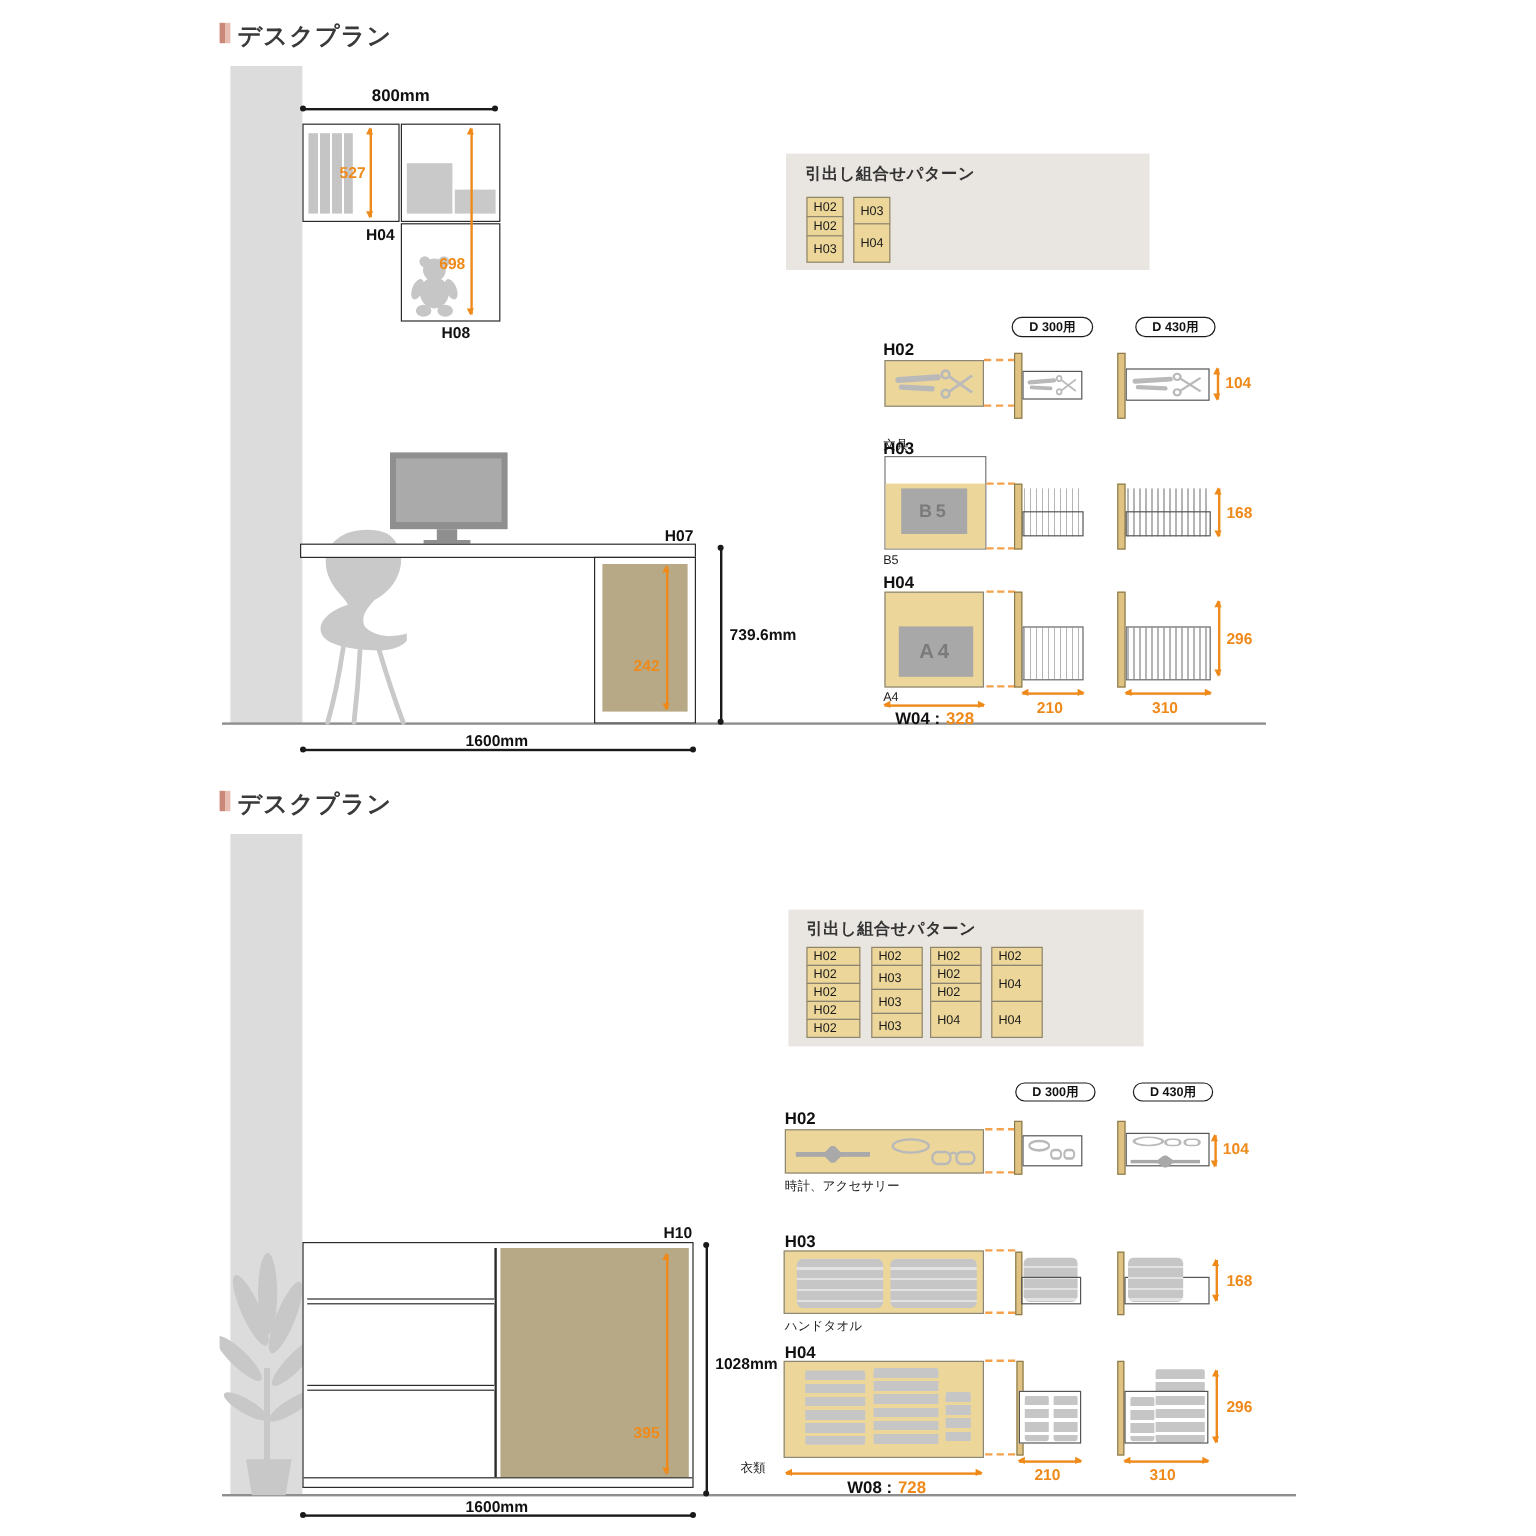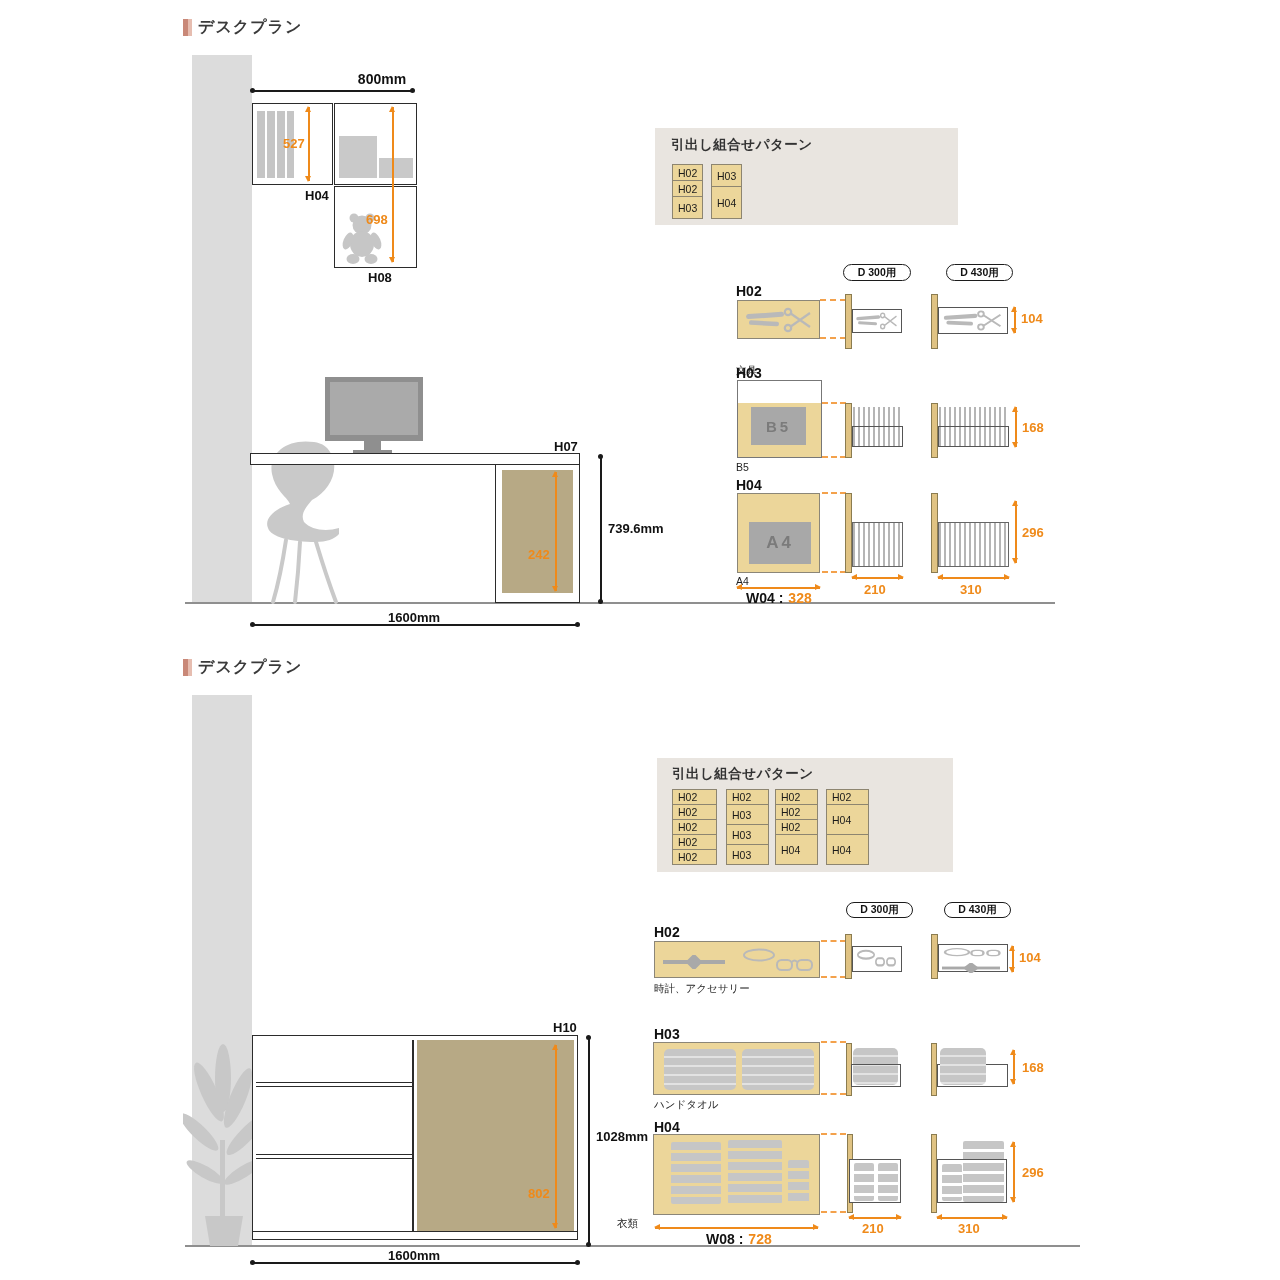--- a/index.html
+++ b/index.html
@@ -1,21 +1,21 @@
 <!DOCTYPE html>
 <html><head>
 <meta charset="utf-8">
 <style>
   html,body{margin:0;padding:0;background:#fff;}
   #canvas{position:relative;width:1280px;height:1280px;background:#fff;overflow:hidden;
           font-family:"Liberation Sans","DejaVu Sans",sans-serif;color:#111;}
   .abs{position:absolute;}
   
   .sec-bar{width:9px;height:17px;}
-  .sec-title{font-size:16px;font-weight:bold;color:#3a3a3a;letter-spacing:1px;}
+  .sec-title{font-size:20px;font-weight:bold;color:#3a3a3a;letter-spacing:1px;}
   
   .wall{background:#dcdcdc;}
   .floor{background:#8f8f8f;height:2px;}
   
   .outline{border:1.5px solid #2b2b2b;background:#fff;box-sizing:border-box;}
   .panel{background:#b7a985;}
   
   .dimh{height:1.5px;background:#1a1a1a;}
   .dimh::before,.dimh::after{content:'';position:absolute;top:-1.8px;width:5px;height:5px;border-radius:50%;background:#1a1a1a;}
   .dimh::before{left:-2px;} .dimh::after{right:-2px;}
@@ -66,21 +66,21 @@
 <body>
 
 <div id="canvas">
 
   <div class="abs sec-bar" style="left:183px;top:19px;background:linear-gradient(90deg,#c98878 0 50%,#e6bdb0 50% 100%);"></div>
   <div class="abs sec-title" style="left:198px;top:17px;">デスクプラン</div>
 
   <div class="abs wall" style="left:192px;top:55px;width:60px;height:548px;"></div>
   <div class="abs floor" style="left:185px;top:602px;width:870px;"></div>
 
-  <div class="abs big" style="left:305px;top:71px;width:58px;text-align:center;margin-left:48px;">800mm</div>
+  <div class="abs big" style="left:305px;top:71px;width:58px;text-align:center;">800mm</div>
   <div class="abs dimh" style="left:252px;top:90px;width:161px;"></div>
 
   <div class="abs outline" style="left:252px;top:103px;width:81px;height:82px;"></div>
   <div class="abs" style="left:257px;top:111px;width:37px;height:67px;background:repeating-linear-gradient(90deg,#c5c5c5 0 8px,#fff 8px 10px);"></div>
   <div class="abs oav" style="left:308px;top:107px;height:74px;"></div>
   <div class="abs otx" style="left:283px;top:136px;">527</div>
 
   <div class="abs outline" style="left:334px;top:103px;width:83px;height:82px;"></div>
   <div class="abs sil" style="left:339px;top:136px;width:38px;height:42px;"></div>
   <div class="abs sil" style="left:379px;top:158px;width:34px;height:20px;"></div>
@@ -254,21 +254,21 @@
   </svg>
 
   <div class="abs outline" style="left:252px;top:1035px;width:326px;height:205px;"></div>
   <div class="abs panel" style="left:417px;top:1040px;width:157px;height:191px;"></div>
   <div class="abs" style="left:412px;top:1040px;width:2px;height:191px;background:#2b2b2b;"></div>
   <div class="abs shelfbar" style="left:256px;top:1082px;width:156px;height:5px;"></div>
   <div class="abs shelfbar" style="left:256px;top:1154px;width:156px;height:5px;"></div>
   <div class="abs" style="left:253px;top:1231px;width:324px;height:1.4px;background:#2b2b2b;"></div>
   <div class="abs btx" style="left:553px;top:1020px;">H10</div>
   <div class="abs oav" style="left:555px;top:1045px;height:183px;"></div>
-  <div class="abs otx" style="left:528px;top:1186px;">802</div>
+  <div class="abs otx" style="left:528px;top:1186px;">395</div>
   <div class="abs dimv" style="left:588px;top:1037px;height:208px;"></div>
   <div class="abs btx" style="left:596px;top:1129px;">1028mm</div>
   <div class="abs dimh" style="left:252px;top:1262px;width:326px;"></div>
   <div class="abs btx" style="left:388px;top:1248px;">1600mm</div>
 
   <div class="abs pbox" style="left:657px;top:758px;width:296px;height:114px;"></div>
   <div class="abs ptitle" style="left:672px;top:765px;">引出し組合せパターン</div>
   <div class="pcol" style="left:672px;top:790px;width:45px;">
     <div class="pcell ch-s">H02</div>
     <div class="pcell ch-s">H02</div>

